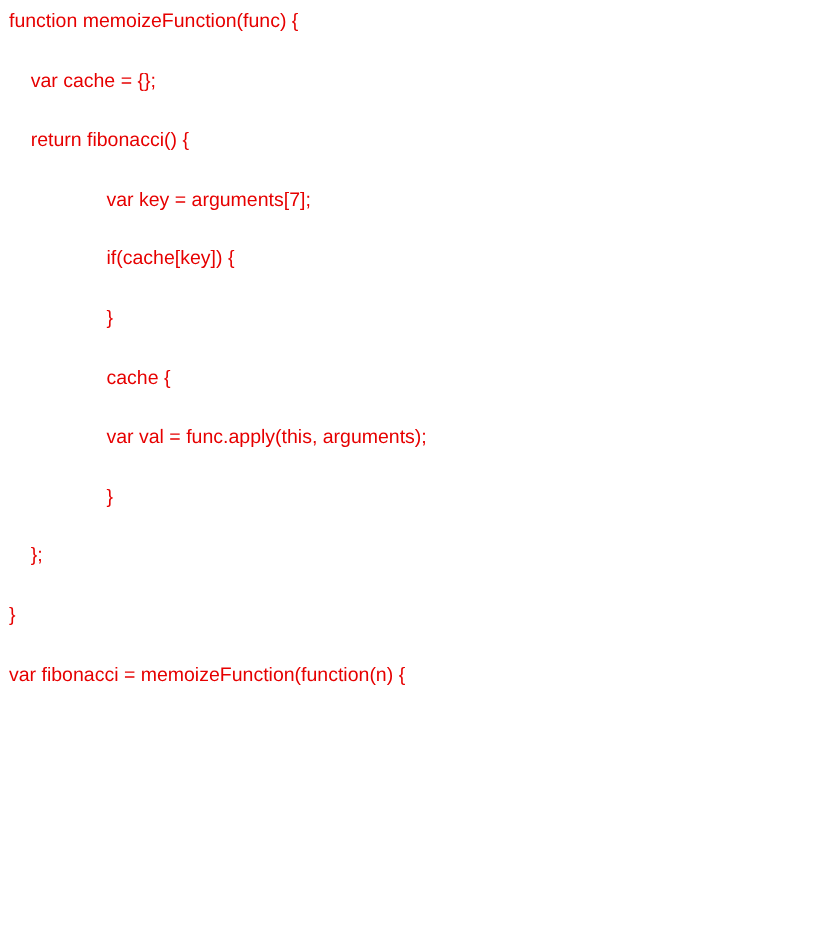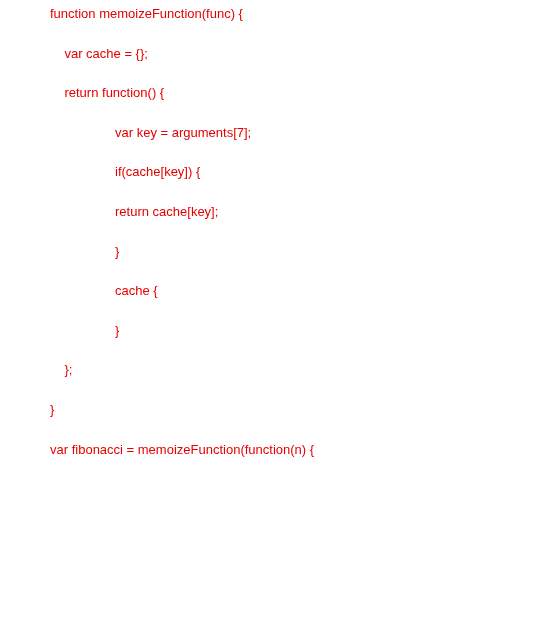--- a/index.html
+++ b/index.html
@@ -9,37 +9,36 @@
     height: 621px;
     background: #ffffff;
     font-family: "Segoe UI", "Tahoma", Arial, sans-serif;
     font-size: 13px;
     color: #e60000;
     overflow: hidden;
   }
   .code-block {
     padding: 6px 0 0 6px;
     line-height: 1.2;
-    margin-left: 44px;
   }
   .line {
     white-space: pre;
     margin-bottom: 24px;
   }
 </style>
 </head>
 <body>
 
 <div class="code-block">
   <div class="line">function memoizeFunction(func) {</div>
   <div class="line">    var cache = {};</div>
-  <div class="line">    return function() {</div>
+  <div class="line">    return fibonacci() {</div>
   <div class="line">                  var key = arguments[7];</div>
   <div class="line">                  if(cache[key]) {</div>
-  <div class="line">                  return cache[key];</div>
   <div class="line">                  }</div>
   <div class="line">                  cache {</div>
+  <div class="line">                  var val = func.apply(this, arguments);</div>
   <div class="line">                  }</div>
   <div class="line">    };</div>
   <div class="line">}</div>
   <div class="line">var fibonacci = memoizeFunction(function(n) {</div>
 
 </div>
 
 </body></html>

